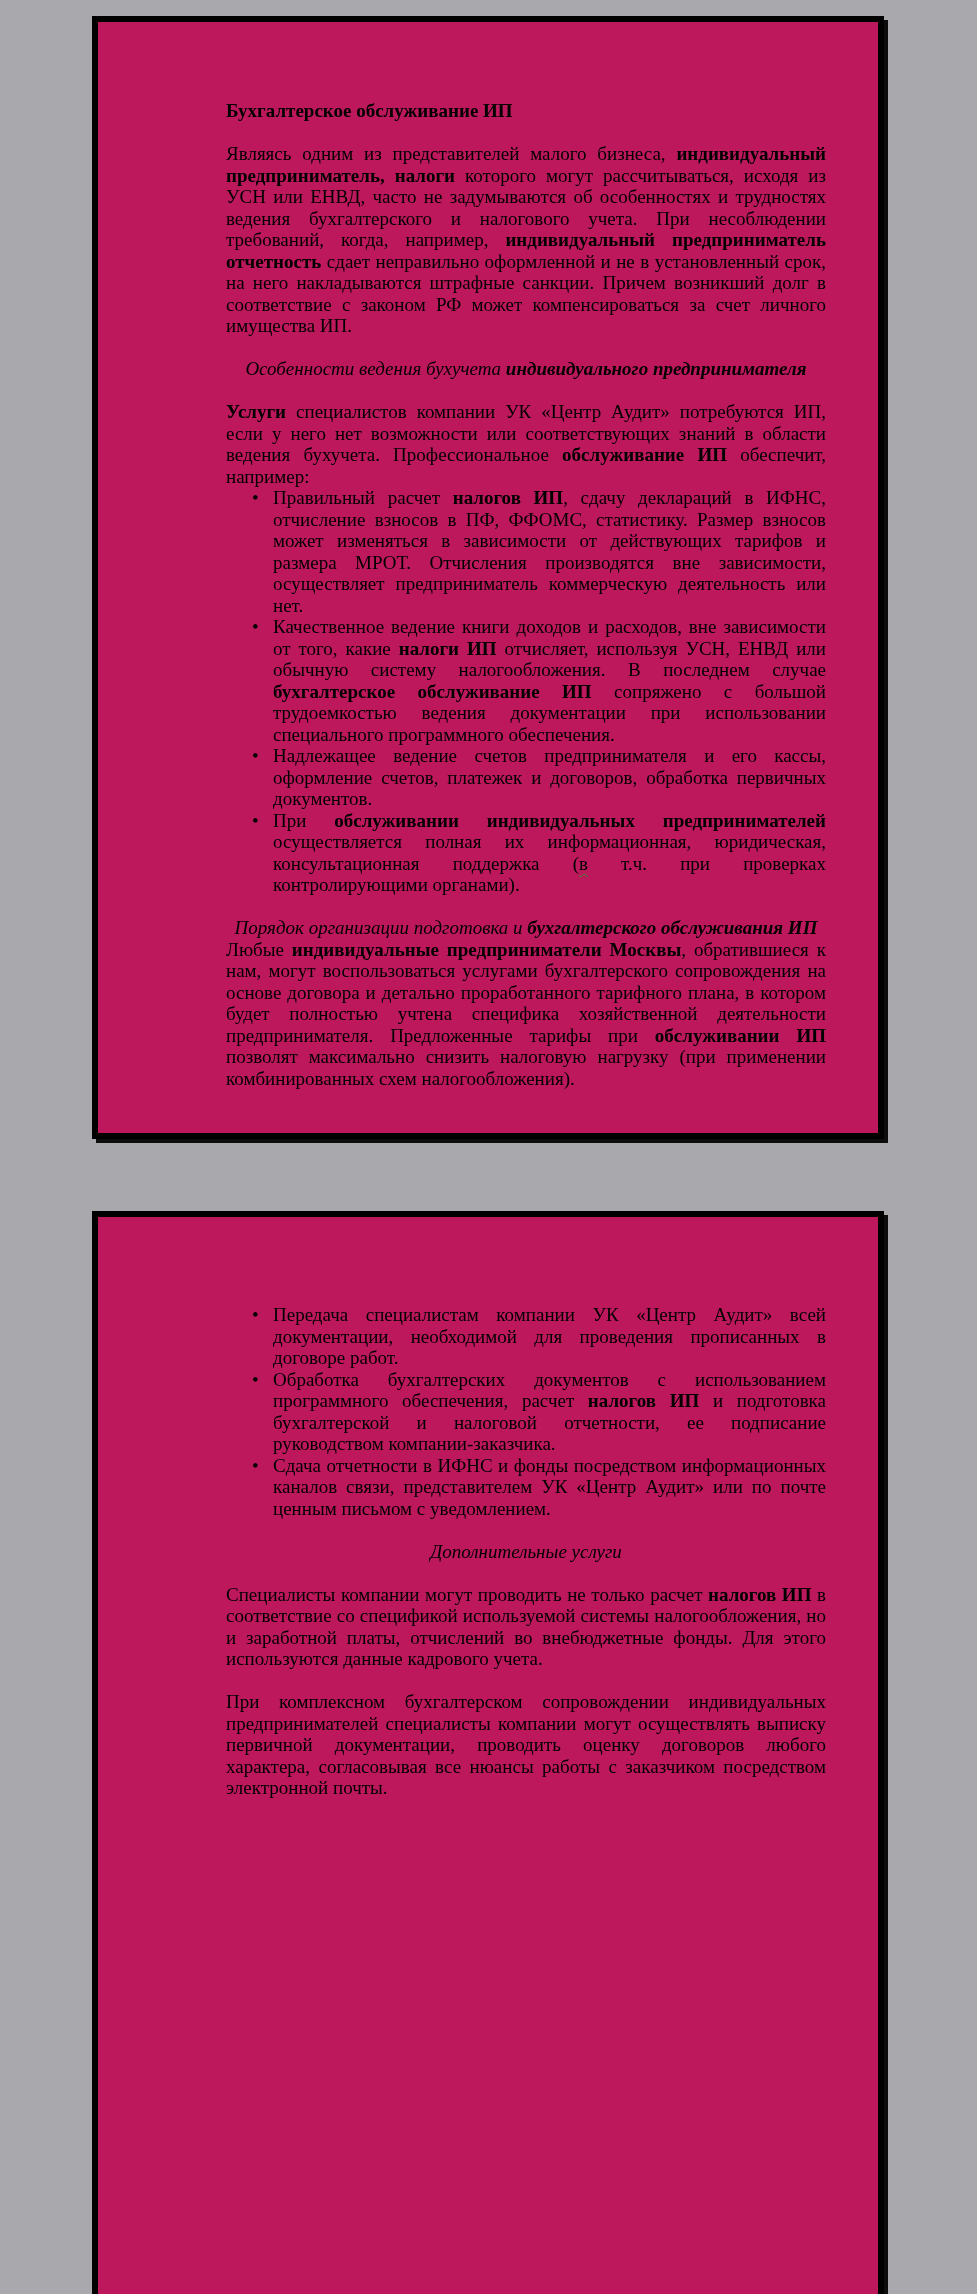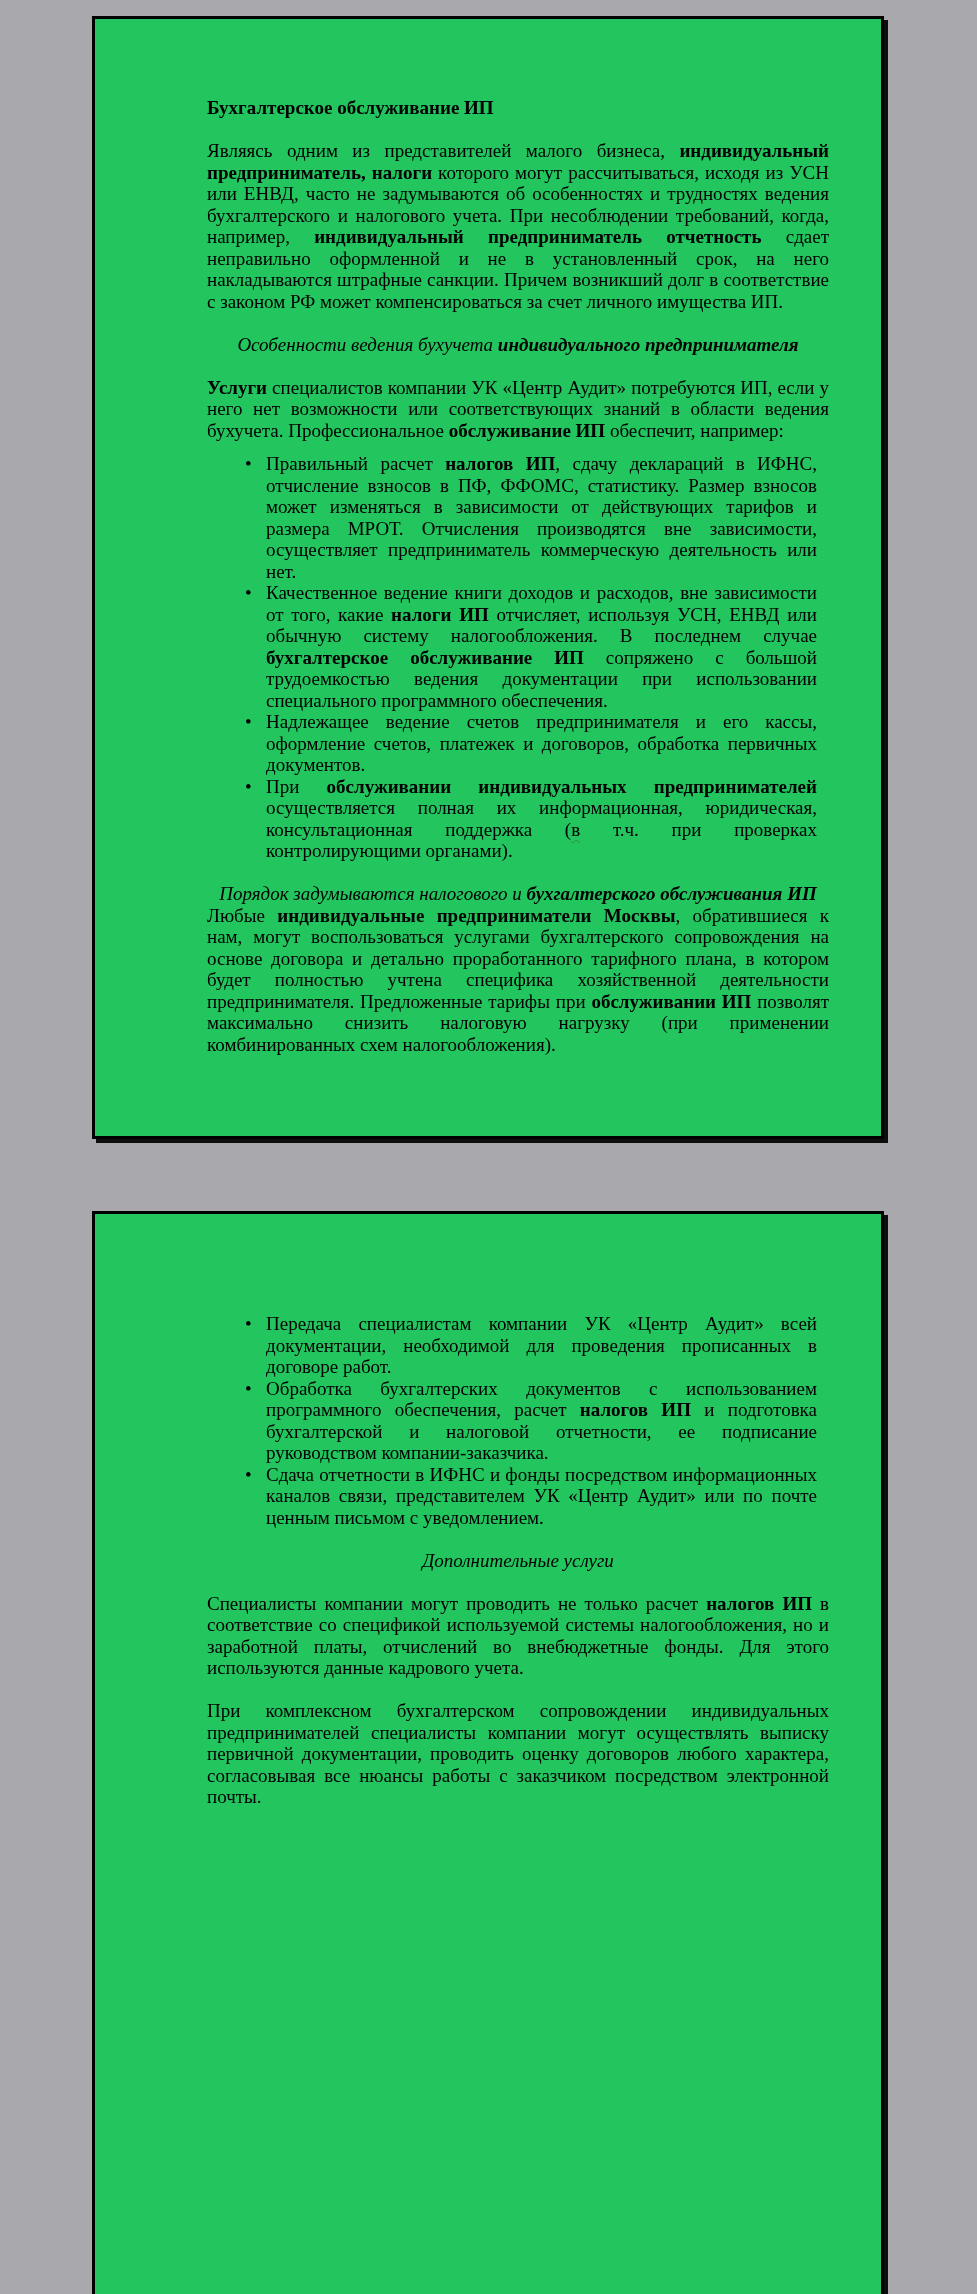--- a/index.html
+++ b/index.html
@@ -12,23 +12,24 @@
     background: #a9a9ad;
     position: relative;
     font-family: "Liberation Serif", "DejaVu Serif", serif;
     color: #000000;
   }
   .page {
     position: absolute;
     left: 92px;
     width: 792px;
     box-sizing: border-box;
-    background: #22c55e;
-    border: 3px solid #000000;
+    background: #be185d;
+    border: 6px solid #000000;
     box-shadow: 4px 4px 0 #0d0d0d;
+    padding-left: 16px;
   }
   #page-1 { top: 16px;  height: 1123px; }
   #page-2 { top: 1211px; height: 1125px; }
 
   .page-content {
     box-sizing: border-box;
     width: 100%;
     height: 100%;
     overflow: hidden;
     padding: 78px 52px 20px 112px;
@@ -38,21 +39,21 @@
   #page-2 .page-content { padding-top: 87px; }
 
   .block { margin: 0; }
   .block.gap { margin-top: 21.5px; }
 
   p.block { text-align: justify; }
   p.title { font-weight: bold; text-align: left; }
   p.section-heading { font-style: italic; text-align: center; }
 
   ul.bullets {
-    margin: 12px;
+    margin: 0;
     padding: 0 0 0 47px;
     list-style: none;
     text-align: justify;
   }
   ul.bullets > li {
     position: relative;
   }
   ul.bullets > li::before {
     content: "\2022";
     position: absolute;
@@ -77,21 +78,21 @@
       <p class="block title"><span class="b">Бухгалтерское обслуживание ИП</span></p>
       <p class="block paragraph gap"><span>Являясь одним из представителей малого бизнеса, </span><span class="b">индивидуальный предприниматель, налоги</span><span> которого могут рассчитываться, исходя из УСН или ЕНВД, часто не задумываются об особенностях и трудностях ведения бухгалтерского и налогового учета. При несоблюдении требований, когда, например, </span><span class="b">индивидуальный предприниматель отчетность</span><span> сдает неправильно оформленной и не в установленный срок, на него накладываются штрафные санкции. Причем возникший долг в соответствие с законом РФ может компенсироваться за счет личного имущества ИП.</span></p>
       <p class="block section-heading gap"><span class="i">Особенности ведения бухучета </span><span class="b i">индивидуального предпринимателя</span></p>
       <p class="block paragraph gap"><span class="b">Услуги</span><span> специалистов компании УК «Центр Аудит» потребуются ИП, если у него нет возможности или соответствующих знаний в области ведения бухучета. Профессиональное </span><span class="b">обслуживание ИП</span><span> обеспечит, например:</span></p>
       <ul class="bullets block">
         <li><span>Правильный расчет </span><span class="b">налогов ИП</span><span>, сдачу деклараций в ИФНС, отчисление взносов в ПФ, ФФОМС, статистику. Размер взносов может изменяться в зависимости от действующих тарифов и размера МРОТ. Отчисления производятся вне зависимости, осуществляет предприниматель коммерческую деятельность или нет.</span></li>
         <li><span>Качественное ведение книги доходов и расходов, вне зависимости от того, какие </span><span class="b">налоги ИП</span><span> отчисляет, используя УСН, ЕНВД или обычную систему налогообложения. В последнем случае </span><span class="b">бухгалтерское обслуживание ИП</span><span> сопряжено с большой трудоемкостью ведения документации при использовании специального программного обеспечения.</span></li>
         <li><span>Надлежащее ведение счетов предпринимателя и его кассы, оформление счетов, платежек и договоров, обработка первичных документов.</span></li>
         <li><span>При </span><span class="b">обслуживании индивидуальных предпринимателей</span><span> осуществляется полная их информационная, юридическая, консультационная поддержка (</span><span class="grammar">в</span><span> т.ч. при проверках контролирующими органами).</span></li>
       </ul>
-      <p class="block section-heading gap"><span class="i">Порядок задумываются налогового и </span><span class="b i">бухгалтерского обслуживания ИП</span></p>
+      <p class="block section-heading gap"><span class="i">Порядок организации подготовка и </span><span class="b i">бухгалтерского обслуживания ИП</span></p>
       <p class="block paragraph"><span>Любые </span><span class="b">индивидуальные предприниматели Москвы</span><span>, обратившиеся к нам, могут воспользоваться услугами бухгалтерского сопровождения на основе договора и детально проработанного тарифного плана, в котором будет полностью учтена специфика хозяйственной деятельности предпринимателя. Предложенные тарифы при </span><span class="b">обслуживании ИП</span><span> позволят максимально снизить налоговую нагрузку (при применении комбинированных схем налогообложения).</span></p>
     </div>
 </div>
 
 <div class="page" id="page-2">
   <div class="page-content">
       <ul class="bullets block">
         <li><span>Передача специалистам компании УК «Центр Аудит» всей документации, необходимой для проведения прописанных в договоре работ.</span></li>
         <li><span>Обработка бухгалтерских документов с использованием программного обеспечения, расчет </span><span class="b">налогов ИП</span><span> и подготовка бухгалтерской и налоговой отчетности, ее подписание руководством компании-заказчика.</span></li>
         <li><span>Сдача отчетности в ИФНС и фонды посредством информационных каналов связи, представителем УК «Центр Аудит» или по почте ценным письмом с уведомлением.</span></li>

